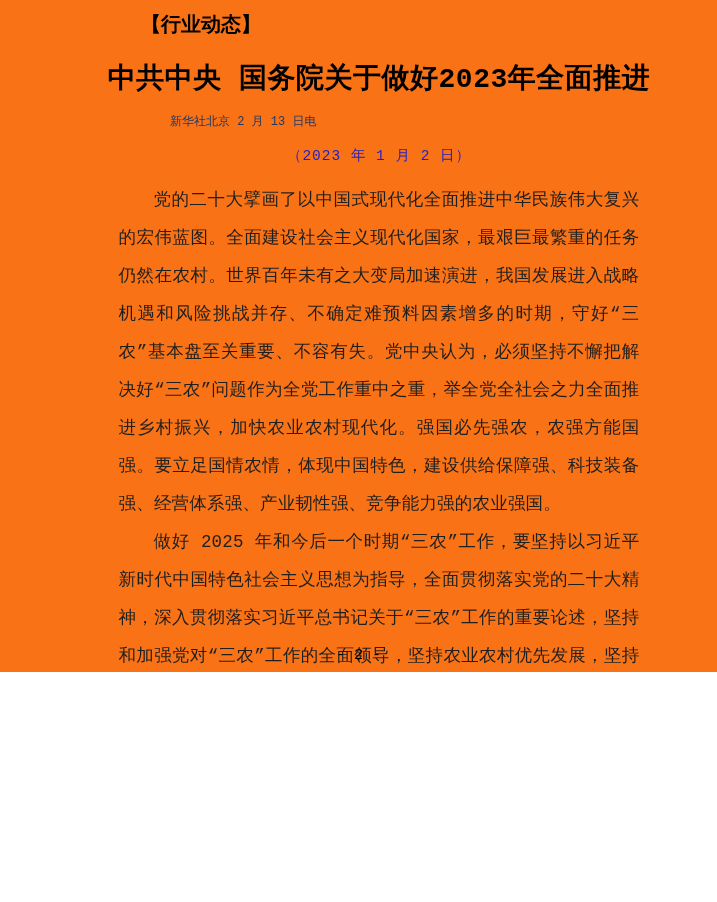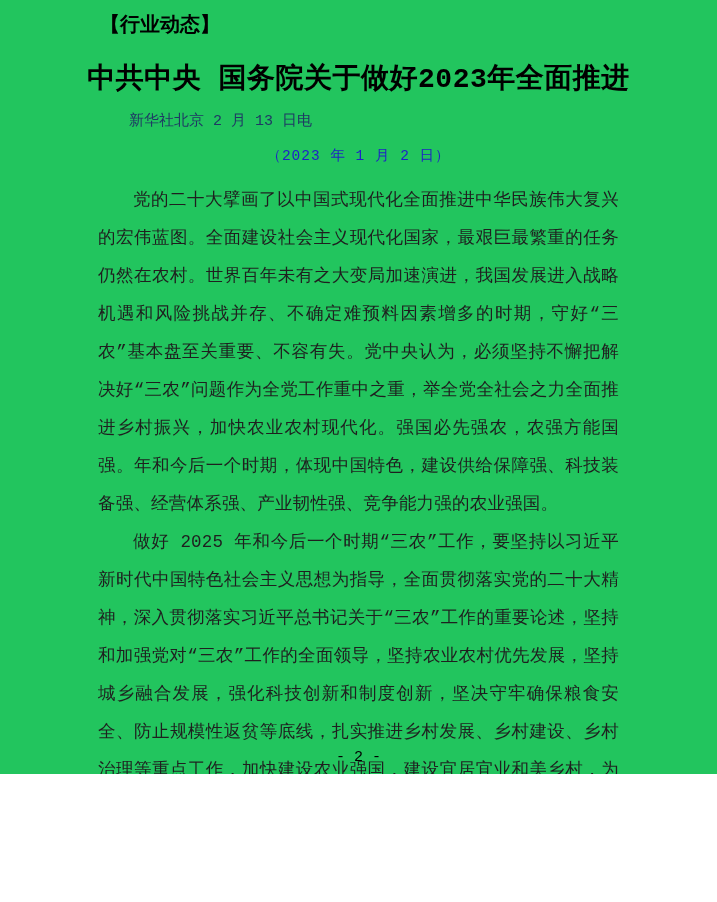--- a/index.html
+++ b/index.html
@@ -1,45 +1,46 @@
 <!DOCTYPE html>
 <html><head>
 <meta charset="utf-8">
 <style>
   * { margin: 0; padding: 0; box-sizing: border-box; font-family: Liberation Mono, monospace; }
   html, body { background: #ffffff; }
   .page {
     position: relative;
     width: 717px;
-    height: 774px;
-    background: #22c55e;
+    height: 672px;
+    background: #f97316;
     overflow: hidden;
     font-family: "Liberation Serif", "DejaVu Serif", serif;
     color: #1f1f1f;
+    padding-left: 41px;
   }
   .section-tag {
     margin: 10px 0 0 100px;
     font-family: "Liberation Sans", "DejaVu Sans", sans-serif;
     font-weight: 700;
     font-size: 20px;
     line-height: 28px;
     color: #000000;
   }
   .doc-title {
     margin-top: 14px;
     text-align: center;
     font-weight: 700;
     font-size: 28px;
     line-height: 56px;
     color: #000000;
     letter-spacing: 0.5px;
   }
   .dateline {
     margin: 4px 0 0 129px;
-    font-size: 15px;
+    font-size: 12px;
     line-height: 20px;
     color: #1f3864;
   }
   .subtitle {
     margin-top: 3px;
     text-align: center;
     font-family: "Liberation Sans", "DejaVu Sans", sans-serif;
     font-weight: 700;
     font-size: 15.5px;
     line-height: 21px;
@@ -85,19 +86,19 @@
   <div class="doc-title">
     <div>中共中央 国务院关于做好2023年全面推进</div>
   </div>
 
   <div class="dateline">新华社北京 2 月 13 日电</div>
 
 
   <div class="subtitle-date">（2023 年 1 月 2 日）</div>
 
   <div class="body-block">
-    <p>党的二十大擘画了以中国式现代化全面推进中华民族伟大复兴的宏伟蓝图。全面建设社会主义现代化国家，最艰巨最繁重的任务仍然在农村。世界百年未有之大变局加速演进，我国发展进入战略机遇和风险挑战并存、不确定难预料因素增多的时期，守好“三农”基本盘至关重要、不容有失。党中央认为，必须坚持不懈把解决好“三农”问题作为全党工作重中之重，举全党全社会之力全面推进乡村振兴，加快农业农村现代化。强国必先强农，农强方能国强。年和今后一个时期，体现中国特色，建设供给保障强、科技装备强、经营体系强、产业韧性强、竞争能力强的农业强国。</p>
+    <p>党的二十大擘画了以中国式现代化全面推进中华民族伟大复兴的宏伟蓝图。全面建设社会主义现代化国家，最艰巨最繁重的任务仍然在农村。世界百年未有之大变局加速演进，我国发展进入战略机遇和风险挑战并存、不确定难预料因素增多的时期，守好“三农”基本盘至关重要、不容有失。党中央认为，必须坚持不懈把解决好“三农”问题作为全党工作重中之重，举全党全社会之力全面推进乡村振兴，加快农业农村现代化。强国必先强农，农强方能国强。要立足国情农情，体现中国特色，建设供给保障强、科技装备强、经营体系强、产业韧性强、竞争能力强的农业强国。</p>
     <p>做好 2025 年和今后一个时期“三农”工作，要坚持以习近平新时代中国特色社会主义思想为指导，全面贯彻落实党的二十大精神，深入贯彻落实习近平总书记关于“三农”工作的重要论述，坚持和加强党对“三农”工作的全面领导，坚持农业农村优先发展，坚持城乡融合发展，强化科技创新和制度创新，坚决守牢确保粮食安全、防止规模性返贫等底线，扎实推进乡村发展、乡村建设、乡村治理等重点工作，加快建设农业强国，建设宜居宜业和美乡村，为全面建设社会主义现代化国家开好局起好步打下坚实基础。</p>
   </div>
 
   <div class="page-number">- 2 -</div>
 
 </div>
 
 </body></html>

